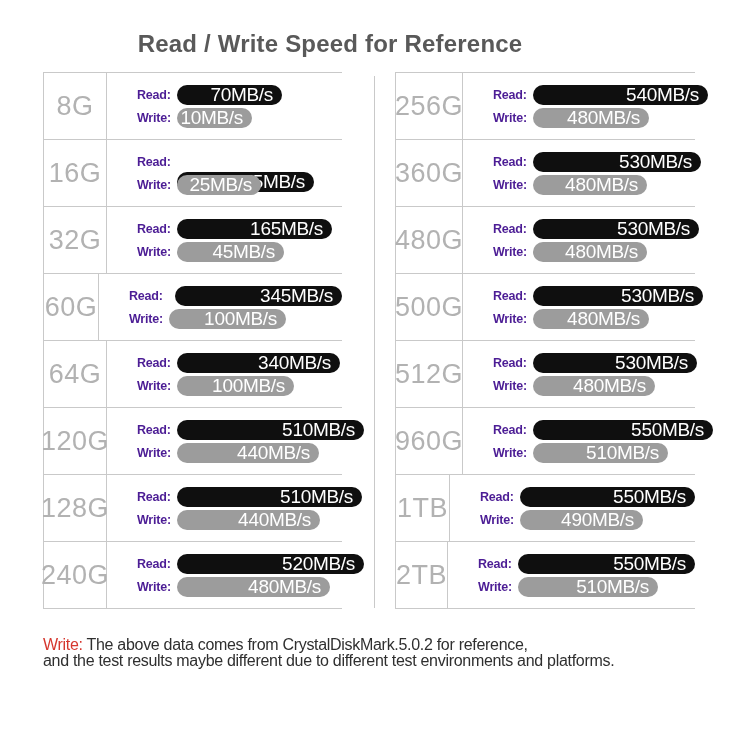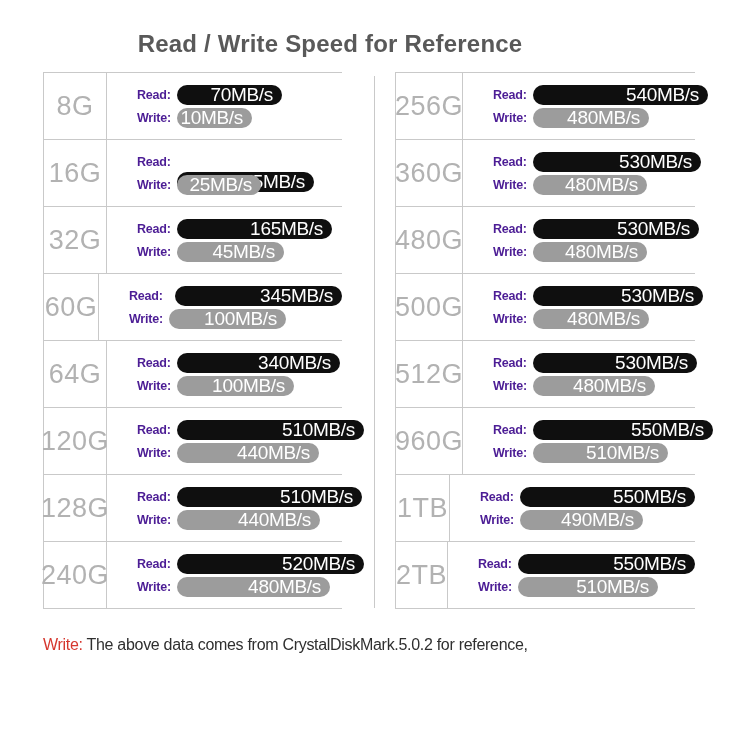--- a/index.html
+++ b/index.html
@@ -283,13 +283,14 @@
       <div class="bar-line">
         <span class="blabel">Write:</span>
         <span class="pill write" style="width: 140px;">510MB/s</span>
       </div>
     </div>
   </div>
 </div>
 
 <div class="note">
   <div><span class="red">Write:</span><span> The above data comes from CrystalDiskMark.5.0.2 for reference,</span></div>
+  <div>and the test results maybe different due to different test environments and platforms.</div>
 </div>
 
 </body></html>

